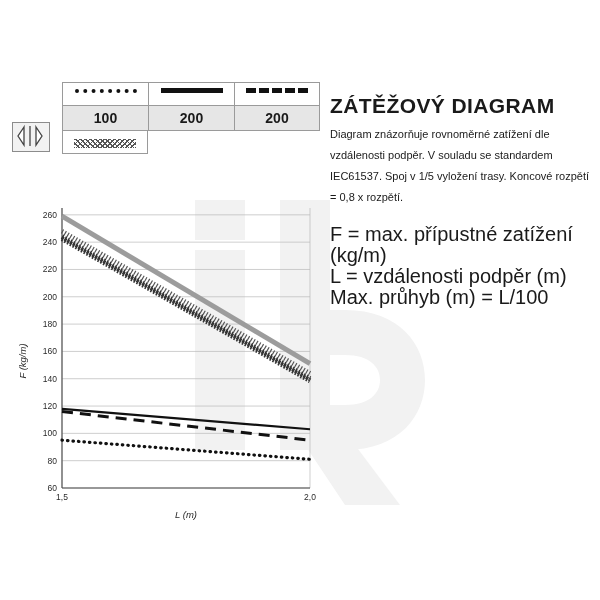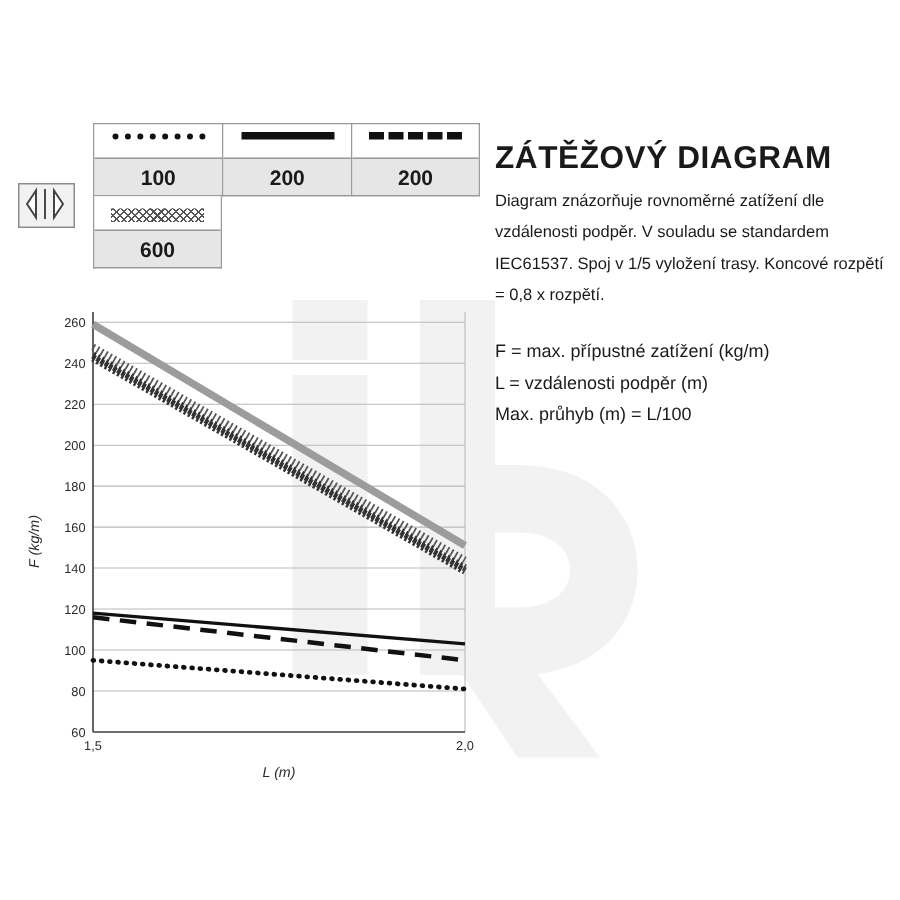--- a/index.html
+++ b/index.html
@@ -135,21 +135,21 @@
     font-weight: bold;
     letter-spacing: 0.4px;
     margin-bottom: 6px;
   }
   .text-para {
     font-size: 11px;
     line-height: 21px;
     margin: 0 0 16px 0;
   }
   .text-line {
-    font-size: 12px;
+    font-size: 20px;
     line-height: 21px;
   }
 
   
   #chart-area {
     position: absolute;
     left: 10px;
     top: 196px;
     width: 320px;
     height: 330px;
@@ -202,21 +202,20 @@
         <div class="sample-line s-dashed"></div>
       </div>
       <div class="legend-label">200</div>
     </div>
   </div>
   <div class="legend-row second">
     <div class="legend-cell">
       <div class="sample-box">
         <div class="sample-line s-zigzag"></div>
       </div>
-      <div class="legend-label">600</div>
     </div>
   </div>
 </div>
 
 <div id="arrow-icon-box">
   <svg width="34" height="26" viewBox="0 0 34 26">
     <g fill="none" stroke="#444" stroke-width="1.3">
       <path d="M11 4 L5 13 L11 22 Z" fill="#ffffff"></path>
       <path d="M23 4 L29 13 L23 22 Z" fill="#ffffff"></path>
       <line x1="17" y1="3" x2="17" y2="23"></line>

